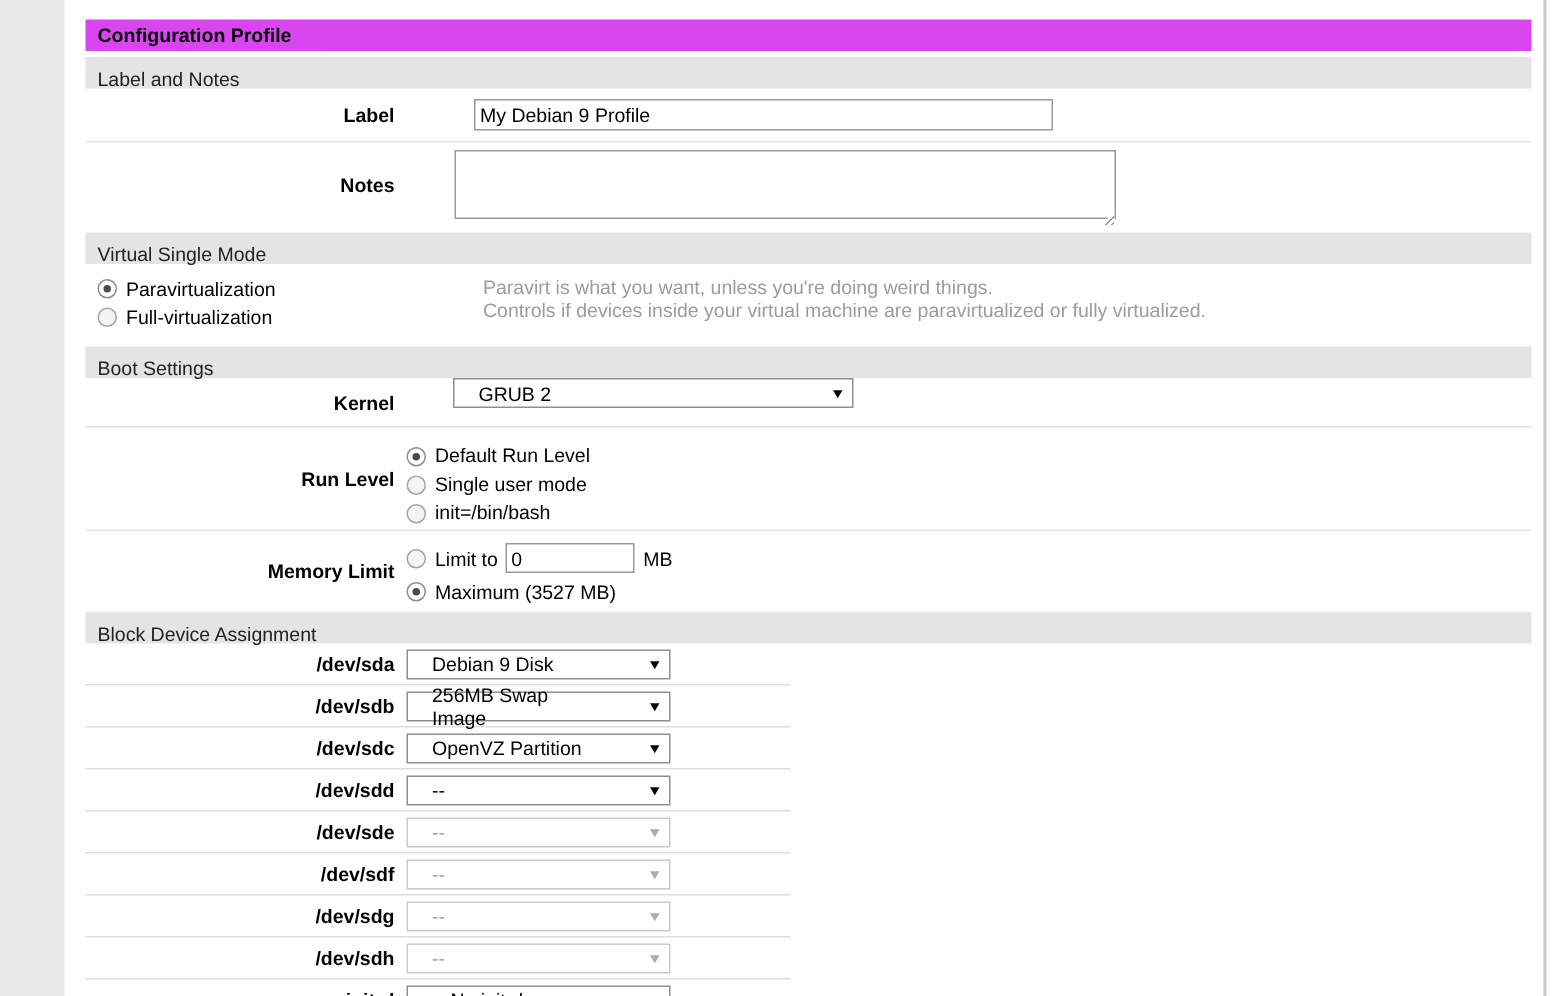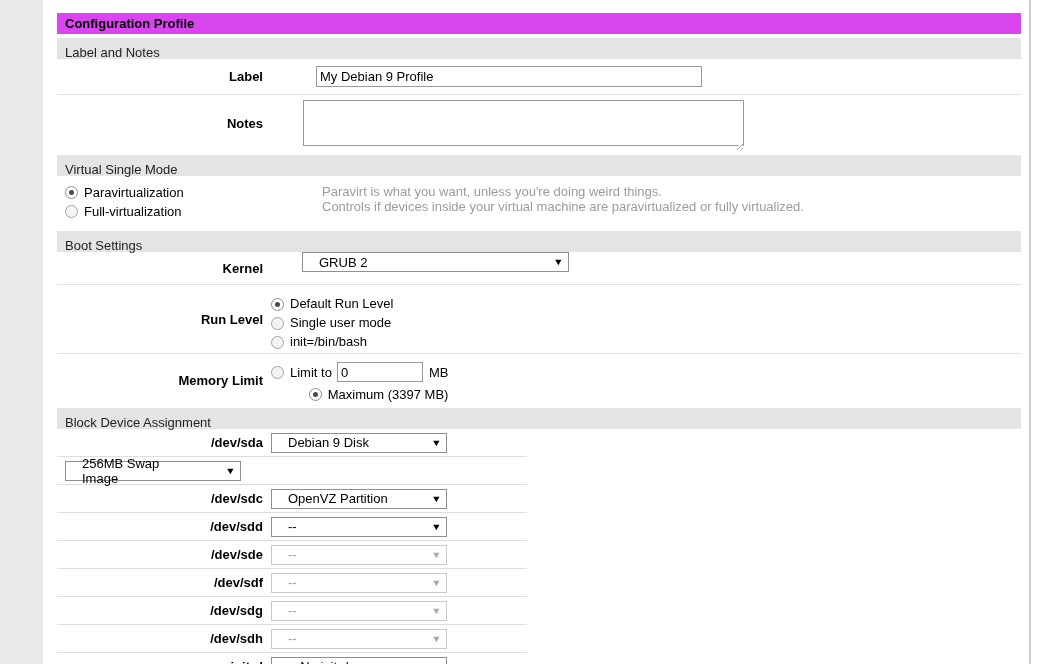--- a/index.html
+++ b/index.html
@@ -134,21 +134,21 @@
   .sel.disabled .sel-arrow { color: #ababab; }
   .w267 { width: 267px; }
   .w176 { width: 176px; gap: 38px; }
 
   
   .kernel-row { height: 32px; align-items: flex-start; gap: 31px; }
   .runlevel-row { height: 69px; }
   .stack { padding-top: 7px; margin-left: 8px; }
   .stack .opt { height: 19px; align-items: flex-end; }
   .memory-row { height: 53px; }
-  .mem-line { display: flex; align-items: center; height: 22px; justify-content: flex-end; }
+  .mem-line { display: flex; align-items: center; height: 22px; }
   .mem-input {
     height: 20px; width: 86px;
     border: 1px solid #999;
     font-family: "Liberation Sans", sans-serif;
     font-size: 13px;
     padding: 0 3px;
     margin-left: 5px;
     outline: none;
   }
   .mem-unit { margin-left: 6px; }
@@ -242,38 +242,39 @@
     <div class="label-col">Memory Limit</div>
     <div class="stack">
       <div class="mem-line">
         <span class="radio"></span>
         <span class="opt-label">Limit to</span>
         <input class="mem-input" type="text" value="0" style="">
         <span class="mem-unit">MB</span>
       </div>
       <div class="mem-line">
         <span class="radio checked"></span>
-        <span class="opt-label">Maximum (3397 MB)</span>
+        <span class="opt-label">Maximum (3527 MB)</span>
       </div>
     </div>
   </div>
 
   <div class="section-bar tight">Block Device Assignment</div>
 
   <div class="brow">
     <div class="label-col">/dev/sda</div>
     <div class="field-col">
       <div class="sel w176">
         <span class="sel-text">Debian 9 Disk</span>
         <span class="sel-arrow">▼</span>
       </div>
     </div>
   </div>
 
   <div class="brow">
+    <div class="label-col">/dev/sdb</div>
     <div class="field-col">
       <div class="sel w176">
         <span class="sel-text">256MB Swap Image</span>
         <span class="sel-arrow">▼</span>
       </div>
     </div>
   </div>
 
   <div class="brow">
     <div class="label-col">/dev/sdc</div>

